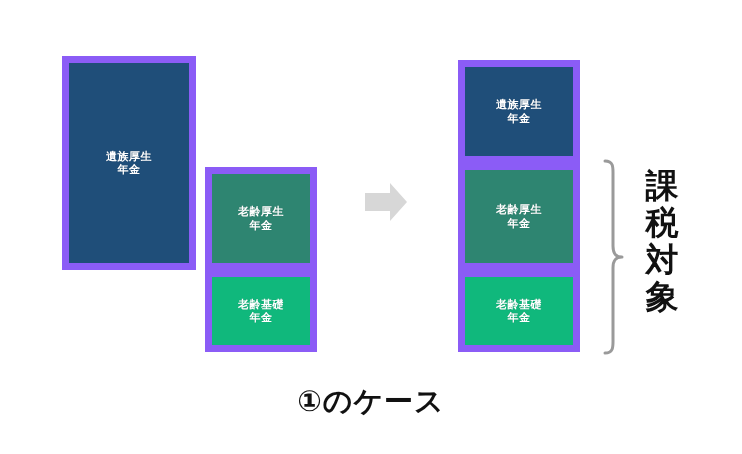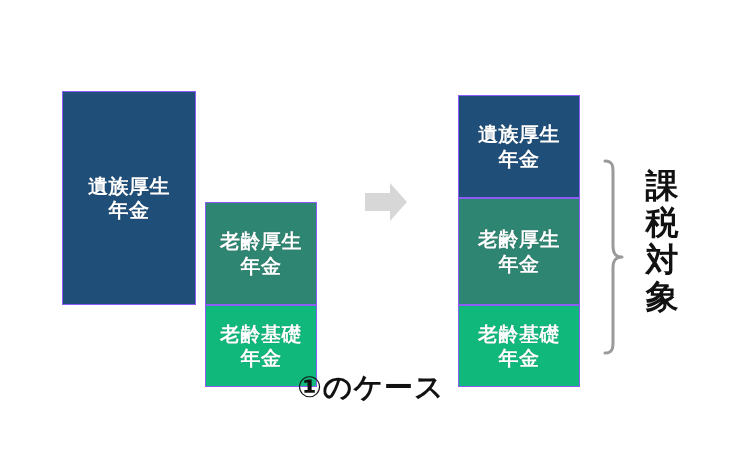--- a/index.html
+++ b/index.html
@@ -17,33 +17,32 @@
     position: relative;
     width: 742px;
     height: 454px;
     background: #ffffff;
   }
 
   
   .block {
     position: absolute;
     box-sizing: border-box;
-    border: 1px solid #8b5cf6;
+    border: 7px solid #8b5cf6;
     display: flex;
     align-items: center;
     justify-content: center;
     text-align: center;
     color: #ffffff;
     font-weight: bold;
-    font-size: 20px;
+    font-size: 11px;
     line-height: 1.22;
     letter-spacing: 0.5px;
     white-space: pre-line;
     text-shadow: 0 0 1px rgba(0,0,0,0.25);
-    margin-top: 35px;
   }
 
   
   #left-survivor-block {
     left: 62px;
     top: 56px;
     width: 134px;
     height: 214px;
   }
 
@@ -113,21 +112,21 @@
     letter-spacing: 0px;
   }
   #taxable-label span {
     display: block;
   }
 
   
   #case-caption {
     position: absolute;
     left: 0px;
-    top: 368px;
+    top: 382px;
     width: 742px;
     text-align: center;
     color: #111111;
     font-weight: bold;
     font-size: 29px;
     letter-spacing: 1px;
   }
 </style>
 </head>
 <body>

